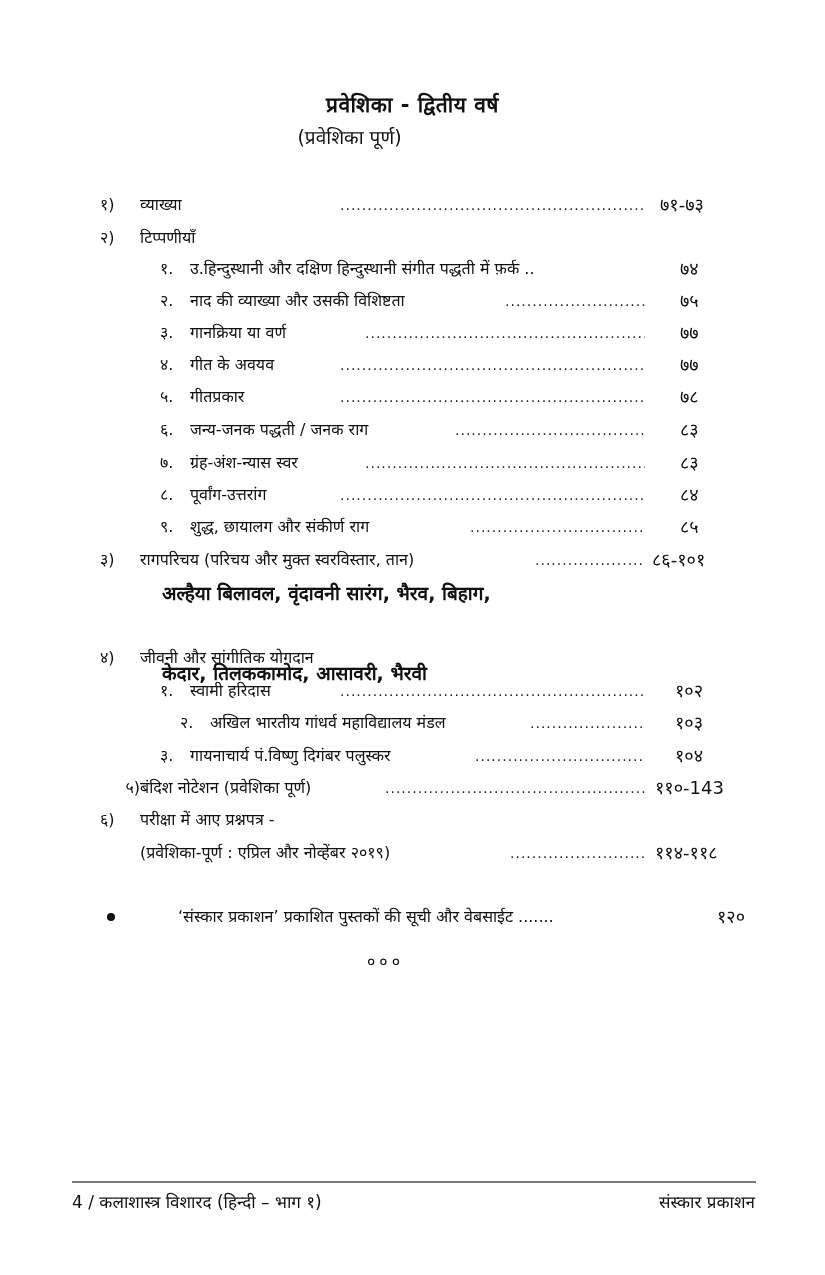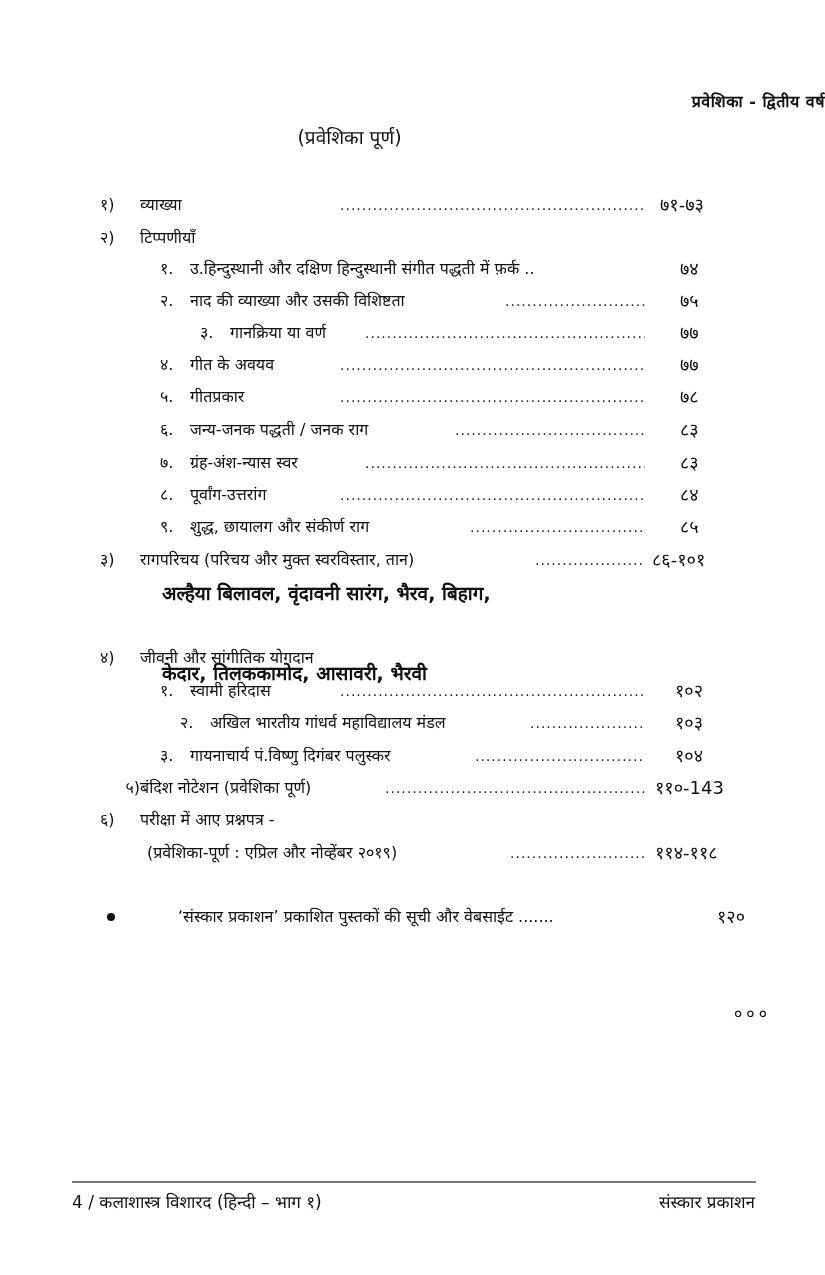--- a/index.html
+++ b/index.html
@@ -3,21 +3,21 @@
   <meta charset="utf-8">
   <style>
     html, body { margin: 0; padding: 0; background: #ffffff; }
     body {
       width: 825px; height: 1275px; position: relative; overflow: hidden;
       font-family: "DejaVu Sans", "Liberation Sans", sans-serif;
       color: #111111;
     }
     .title {
       position: absolute; left: 0; width: 825px; top: 90px;
-      text-align: right; font-size: 16px; font-weight: bold; letter-spacing: 0.5px;
+      text-align: center; font-size: 21px; font-weight: bold; letter-spacing: 0.5px;
     }
     .subtitle {
       position: absolute; left: 0; width: 699px; top: 124px;
       text-align: center; font-size: 19px;
     }
     .row {
       position: absolute; font-size: 16px; white-space: nowrap; line-height: 26px;
     }
     .num { display: inline-block; width: 40px; }
     .subnum { display: inline-block; width: 30px; }
@@ -31,21 +31,21 @@
       position: absolute; font-size: 18px; white-space: nowrap; line-height: 26px;
     }
     .bold-line {
       position: absolute; font-size: 19px; font-weight: bold; white-space: nowrap; line-height: 26px;
     }
     .bullet {
       position: absolute; left: 107px; top: 913px; width: 8px; height: 8px;
       background: #111; border-radius: 50%;
     }
     .end-mark {
-      position: absolute; left: 0; width: 771px; top: 1002px; text-align: right;
+      position: absolute; left: 0; width: 771px; top: 950px; text-align: center;
       font-size: 16px; letter-spacing: 4px;
     }
     .footer-rule {
       position: absolute; left: 72px; width: 684px; top: 1181px; height: 2px; background: #7a7a7a;
     }
     .footer-left {
       position: absolute; left: 72px; top: 1190px; font-size: 17px; white-space: nowrap;
     }
     .footer-right {
       position: absolute; right: 70px; top: 1190px; font-size: 17px; white-space: nowrap;
@@ -71,21 +71,21 @@
   <span class="subnum">१.</span><span class="label">उ.हिन्दुस्थानी और दक्षिण हिन्दुस्थानी संगीत पद्धती में फ़र्क ..</span>
 </div>
 <div class="page" style="left:680px; top:256px;">७४</div>
 
 <div class="row" style="left:160px; top:288px;">
   <span class="subnum">२.</span><span class="label">नाद की व्याख्या और उसकी विशिष्टता</span>
 </div>
 <div class="dots" style="left:505px; top:288px; width:140px;">..................................................................................................................</div>
 <div class="page" style="left:680px; top:288px;">७५</div>
 
-<div class="row" style="left:160px; top:320px;margin-left:40px;">
+<div class="row" style="left:160px; top:320px;">
   <span class="subnum">३.</span><span class="label">गानक्रिया या वर्ण</span>
 </div>
 <div class="dots" style="left:365px; top:320px; width:280px;">..................................................................................................................</div>
 <div class="page" style="left:680px; top:320px;">७७</div>
 
 <div class="row" style="left:160px; top:352px;">
   <span class="subnum">४.</span><span class="label">गीत के अवयव</span>
 </div>
 <div class="dots" style="left:340px; top:352px; width:305px;">..................................................................................................................</div>
 <div class="page" style="left:680px; top:352px;">७७</div>
@@ -153,21 +153,21 @@
 
 <div class="row" style="left:100px; top:775px;text-align:right;">
   <span class="num">५)</span><span class="label">बंदिश नोटेशन (प्रवेशिका पूर्ण)</span>
 </div>
 <div class="dots" style="left:385px; top:775px; width:260px;">..................................................................................................................</div>
 <div class="page" style="left:655px; top:775px;">११०-143</div>
 
 <div class="row" style="left:100px; top:807px;">
   <span class="num">६)</span><span class="label">परीक्षा में आए प्रश्नपत्र -</span>
 </div>
-<div class="row" style="left:140px; top:840px;margin-left:7px;">
+<div class="row" style="left:140px; top:840px;">
   <span class="label">(प्रवेशिका-पूर्ण : एप्रिल और नोव्हेंबर २०१९)</span>
 </div>
 <div class="dots" style="left:510px; top:840px; width:135px;">..................................................................................................................</div>
 <div class="page" style="left:655px; top:840px;">११४-११८</div>
 
 <div class="bullet"></div>
 <div class="row" style="left:138px; top:904px;margin-left:40px;">
   <span class="label">‘संस्कार प्रकाशन’ प्रकाशित पुस्तकों की सूची और वेबसाईट .......</span>
 </div>
 <div class="page" style="left:675px; top:904px;margin-left:42px;">१२०</div>

